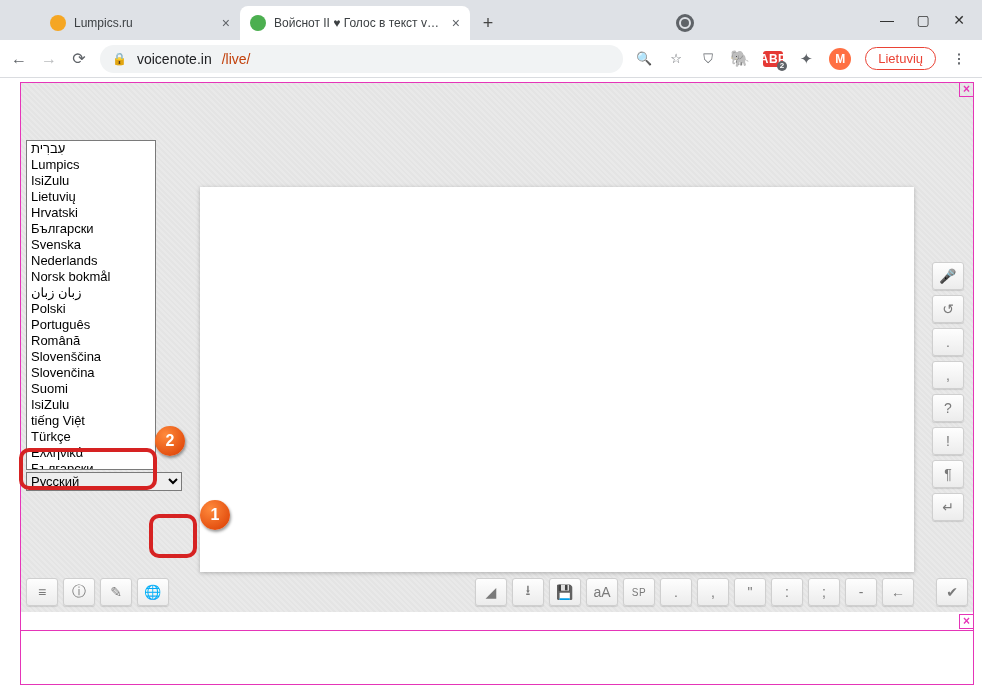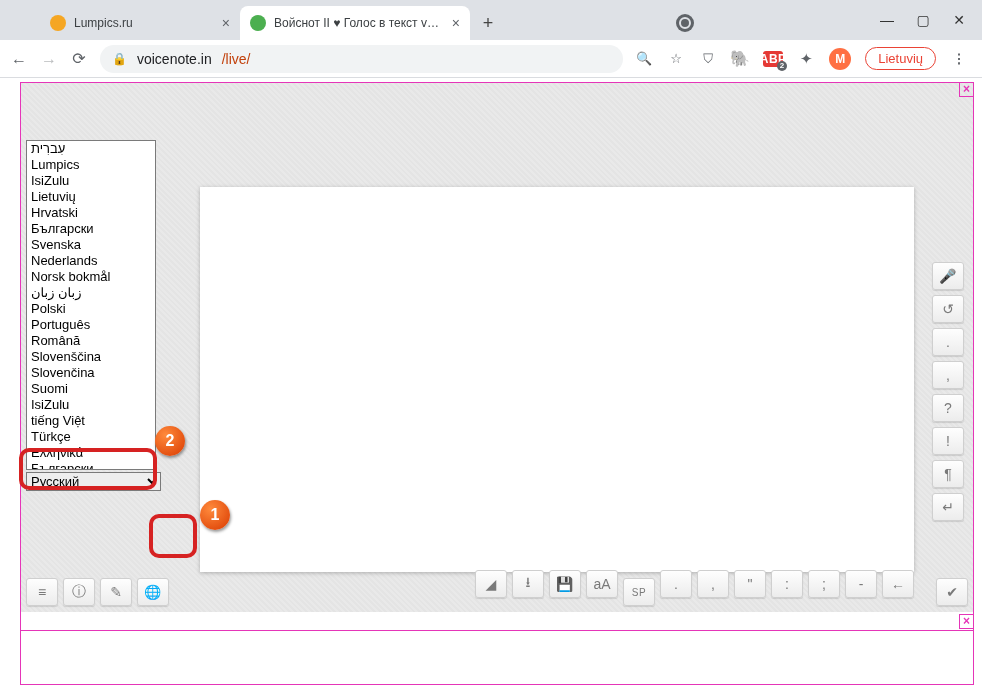--- a/index.html
+++ b/index.html
@@ -46,27 +46,27 @@
     background-color:#e7e7e7; }
 
   .editor { position:absolute; left:180px; right:60px; top:105px; bottom:40px; background:#fff; box-shadow: 0 1px 4px rgba(0,0,0,.25);}
 
   .right-tools { position:absolute; right:6px; top:180px; width:36px; display:flex; flex-direction:column; gap:5px;}
   .left-tools  { position:absolute; left:6px; bottom:6px; display:flex; gap:5px;}
   .mid-tools   { position:absolute; right:60px; bottom:6px; display:flex; gap:5px;}
   .far-right-tool { position:absolute; right:6px; bottom:6px;}
 
   .btn { width:32px; height:28px; background:linear-gradient(#fefefe,#ececec); border:1px solid #cfcfcf; border-radius:3px; display:flex; align-items:center; justify-content:center; color:#7a7a7a; font-size:14px; box-shadow:0 1px 1px rgba(0,0,0,.12);}
-  .btn.small-text{ font-size:10px; letter-spacing:0.5px;margin-top:8px;}
+  .btn.small-text{ font-size:10px; letter-spacing:0.5px;}
   .btn.blue-ico{ color:#3b6fb5;}
 
   
   .lang-box { position:absolute; left:6px; top:58px; width:130px; background:#fff; border:1px solid #7a7a7a; font-size:13px; line-height:16px; max-height: 330px; overflow:hidden;}
   .lang-box .opt { padding:0 4px; white-space:nowrap;}
-  .lang-select { position:absolute; left:6px; top:390px; width:135px;}
+  .lang-select { position:absolute; left:6px; top:390px; width:156px;}
   .lang-select select { width:100%; font-size:13px; border:1px solid #7a7a7a; background:#eee;}
 
   
   .red-box { position:absolute; border:4px solid #d62222; border-radius:10px;}
   .red-box.a { left:19px; top:370px; width:138px; height:42px;}
   .red-box.b { left:149px; top:436px; width:48px; height:44px;}
   .badge { position:absolute; width:30px; height:30px; border-radius:50%; background:radial-gradient(circle at 35% 30%, #ff8a3c, #d93a00); color:#fff; font-weight:bold; font-size:16px; display:flex; align-items:center; justify-content:center; box-shadow:1px 2px 3px rgba(0,0,0,.4);}
   .badge.b1{ left:200px; top:422px;}
   .badge.b2{ left:155px; top:348px;}
 

